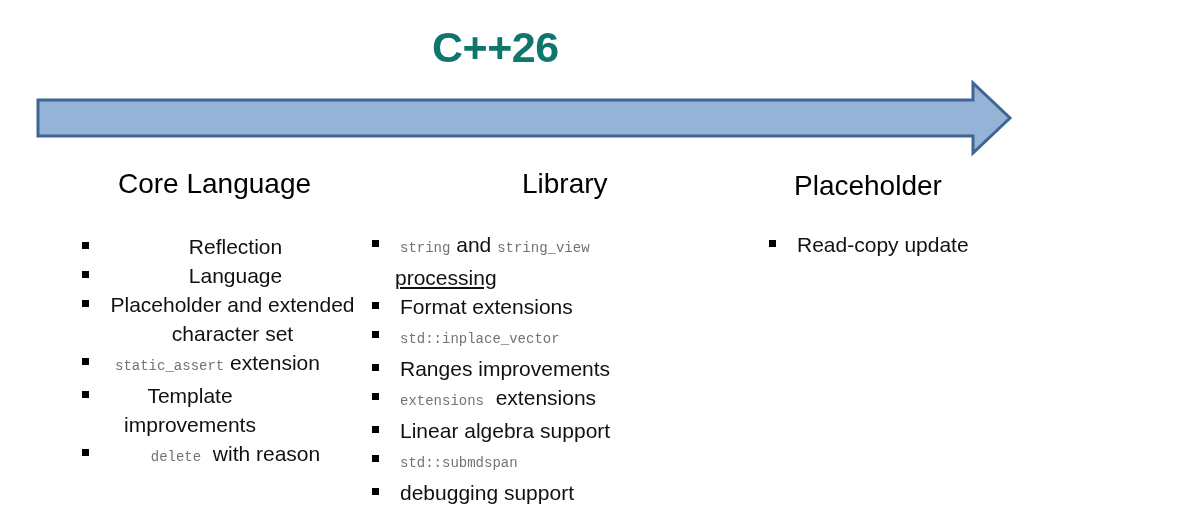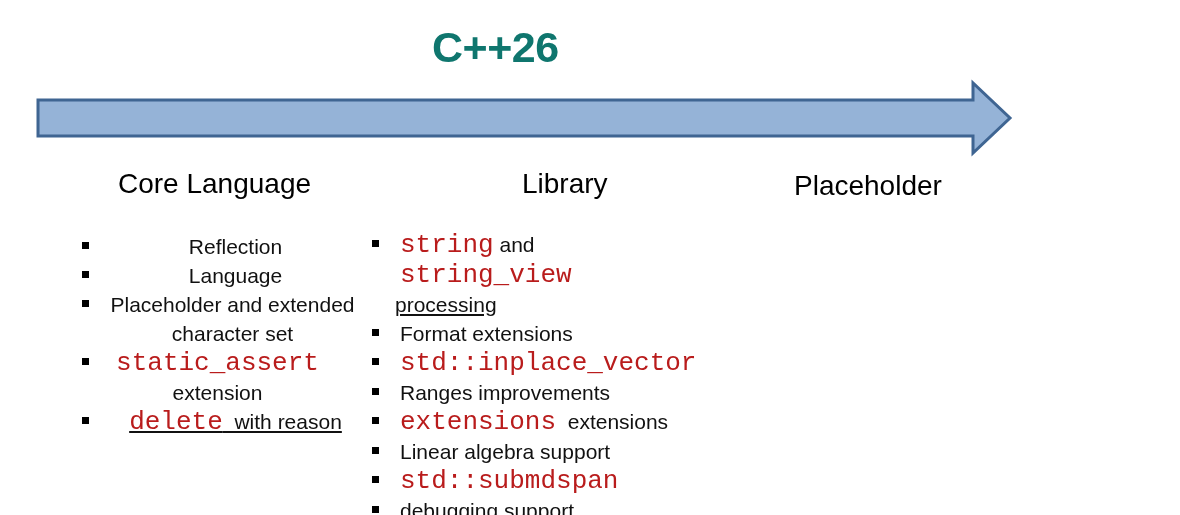--- a/index.html
+++ b/index.html
@@ -5,48 +5,50 @@
   html, body { margin:0; padding:0; background:#ffffff; }
   body { width:1180px; height:515px; position:relative; overflow:hidden;
          font-family:"Liberation Sans", sans-serif; color:#111; }
   .title { position:absolute; left:432px; top:26px; font-size:43px; font-weight:bold;
            letter-spacing:-0.5px; color:#0f766e; line-height:1; }
   svg.arrow { position:absolute; left:0; top:0; }
   .heading { position:absolute; font-size:28px; line-height:1; color:#000;margin-left:37px; }
   ul.items { position:absolute; margin:0; padding:0; list-style:none; font-size:21px; line-height:29px; }
   ul.items li { position:relative; padding-left:29px; }
   ul.items li::before { content:""; position:absolute; left:1px; top:10px; width:7px; height:7px; background:#000; }
-  .code { font-family:"Liberation Mono", monospace; font-size:26px; color:#b91c1c; }
+  .code { font-family:"Liberation Mono", monospace; font-size:14px; color:#737373; }
   .col-core li { padding-left:29px;text-align:center; }
 </style>
 </head>
 <body>
 
 <div class="title">C++26</div>
 
 <svg class="arrow" width="1180" height="170">
   <polygon id="arrow-poly" points="38,100 973,100 973,83 1010,118 973,153 973,136 38,136" fill="#95b3d7" stroke="#3f6592" stroke-width="3" stroke-linejoin="miter"></polygon>
 </svg>
 
 <div class="heading" style="left:81px; top:170px;">Core Language</div>
 <ul class="items col-core" style="left:81px; top:232px; width:280px;">
   <li><span>Reflection</span></li>
   <li><span>Language</span></li>
   <li style="width:245px;"><span>Placeholder and extended character set</span></li>
   <li style="width:215px;"><span class="code">static_assert</span><span> extension</span></li>
-  <li style="white-space:pre;text-decoration:underline;"><span class="code">delete</span><span>  with reason</span></li>
+  <li style="width:160px;"><span>Template improvements</span></li>
+  <li style="white-space:pre;"><span class="code">delete</span><span>  with reason</span></li>
 </ul>
 
 <div class="heading" style="left:485px; top:170px;">Library</div>
 <ul class="items" style="left:371px; top:230px; width:330px;">
   <li><span class="code">string</span><span> and </span><span class="code">string_view</span><br><span style="margin-left:-5px;text-decoration:underline;"> processing</span></li>
   <li><span>Format extensions</span></li>
   <li><span class="code">std::inplace_vector</span></li>
   <li><span>Ranges improvements</span></li>
   <li style="white-space:pre;"><span class="code">extensions</span><span>  extensions</span></li>
   <li><span>Linear algebra support</span></li>
   <li><span class="code">std::submdspan</span></li>
   <li><span>debugging support</span></li>
 </ul>
 
 <div class="heading" style="left:757px; top:172px;">Placeholder</div>
 <ul class="items" style="left:768px; top:230px; width:260px;">
+  <li><span>Read-copy update</span></li>
 </ul>
 
 </body></html>

